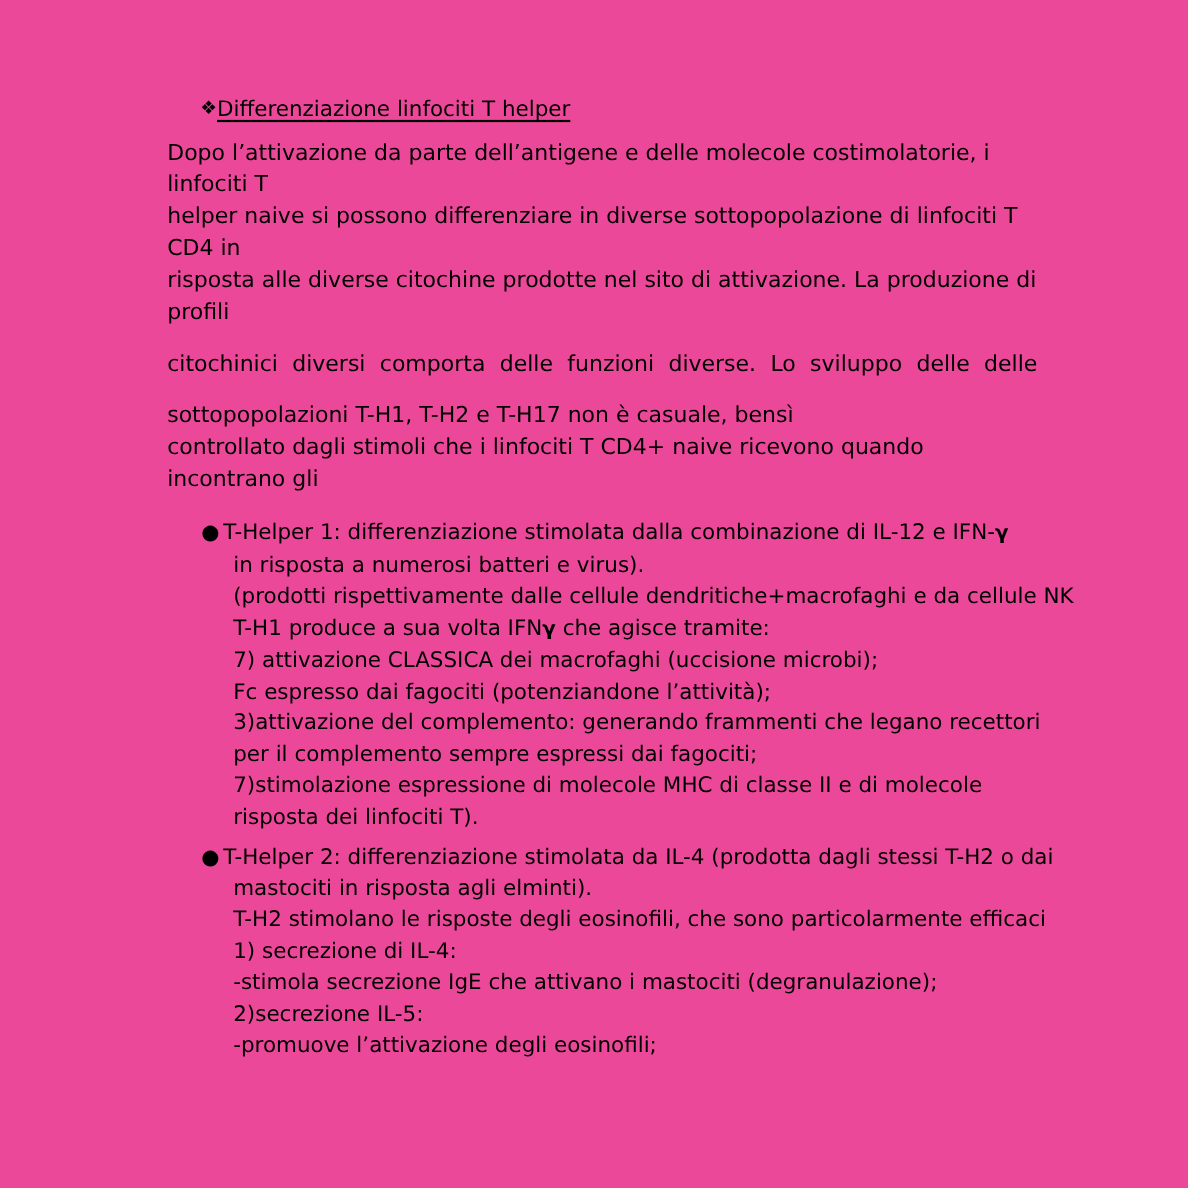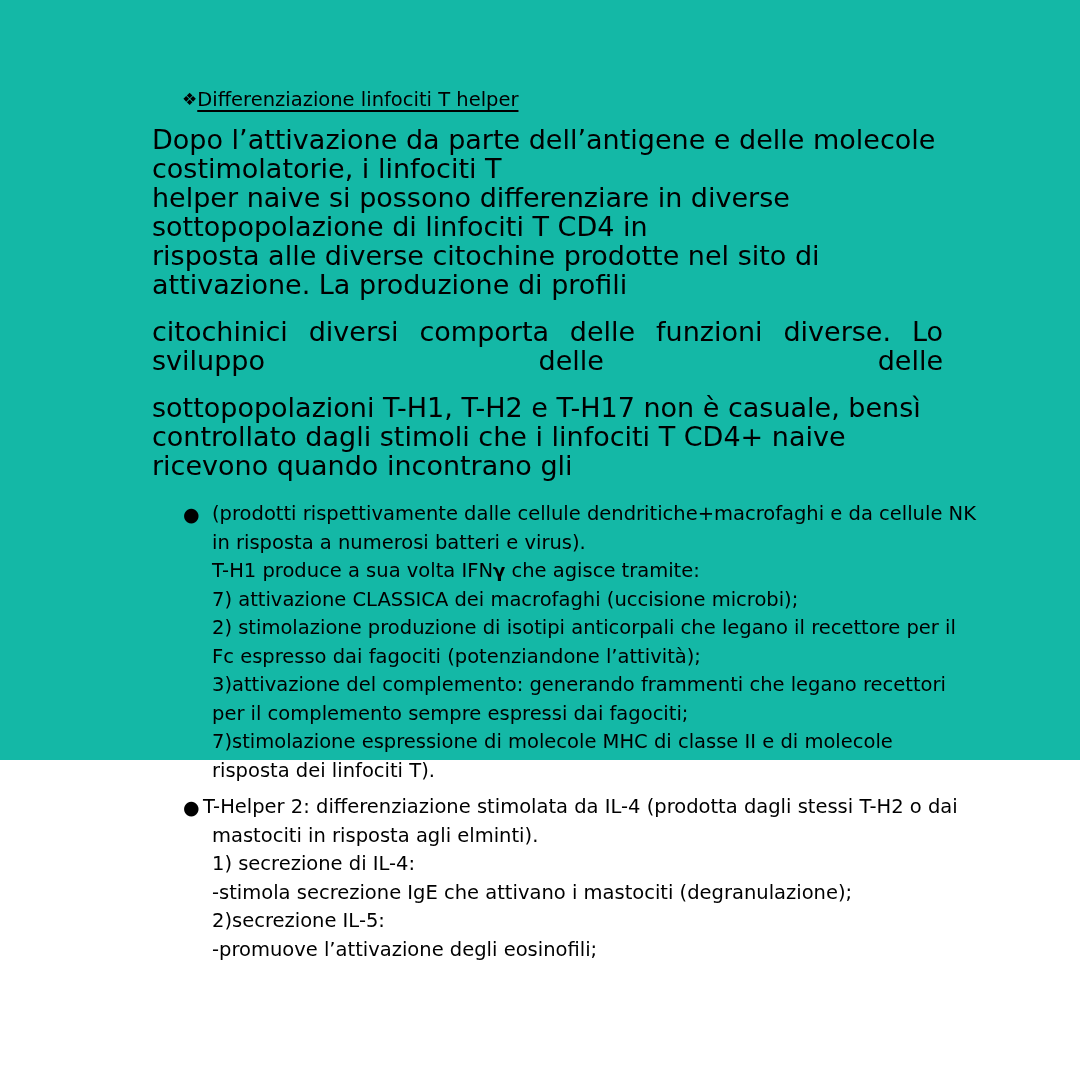--- a/index.html
+++ b/index.html
@@ -12,22 +12,22 @@
     height: 1080px;
     overflow: hidden;
     font-family: "DejaVu Sans", sans-serif;
     color: #000000;
     -webkit-font-smoothing: antialiased;
   }
 
   #page {
     position: relative;
     width: 1080px;
-    height: 760px;
-    background: #14b8a6;
+    height: 1080px;
+    background: #ec4899;
   }
 
   
   .doc {
     position: absolute;
     left: 152px;
     top: 84px;
     width: 791px;
   }
 
@@ -44,21 +44,21 @@
     vertical-align: 1px;
   }
   .heading-text {
     text-decoration: underline;
     text-underline-offset: 4px;
     text-decoration-thickness: 1.5px;
   }
 
   
   .para {
-    font-size: 27px;
+    font-size: 20px;
     line-height: 29px;
   }
   .para.tight { margin-top: 10px; }
   .para.gap   { margin-top: 18px; }
   .para.justify {
     text-align: justify;
     text-align-last: justify;
   }
 
   
@@ -119,39 +119,40 @@
       <div>sottopopolazioni T-H1, T-H2 e T-H17 non è casuale, bensì</div>
     </div>
     <div class="para">
       <div>controllato dagli stimoli che i linfociti T CD4+ naive ricevono quando incontrano gli</div>
     </div>
 
     <div class="bullets">
 
       <div class="bullet-block">
         <span class="bullet-glyph">●</span>
+        <div class="bullet-first-line"><span>T-Helper 1: differenziazione stimolata dalla combinazione di IL-12 e IFN-</span><span class="gm">γ</span></div>
         <div class="bullet-rest">
+          <div class="ln">in risposta a numerosi batteri e virus).</div>
           <div class="ln">(prodotti rispettivamente dalle cellule dendritiche+macrofaghi e da cellule NK</div>
-          <div class="ln">in risposta a numerosi batteri e virus).</div>
           <div class="ln"><span>T-H1 produce a sua volta IFN</span><span class="gm">γ</span><span> che agisce tramite:</span></div>
           <div class="ln">7) attivazione CLASSICA dei macrofaghi (uccisione microbi);</div>
-          <div class="ln">2) stimolazione produzione di isotipi anticorpali che legano il recettore per il</div>
           <div class="ln">Fc espresso dai fagociti (potenziandone l’attività);</div>
           <div class="ln">3)attivazione del complemento: generando frammenti che legano recettori</div>
           <div class="ln">per il complemento sempre espressi dai fagociti;</div>
           <div class="ln">7)stimolazione espressione di molecole MHC di classe II e di molecole</div>
           <div class="ln">risposta dei linfociti T).</div>
         </div>
       </div>
 
       <div class="bullet-block">
         <span class="bullet-glyph">●</span>
         <div class="bullet-first-line"><span>T-Helper 2: differenziazione stimolata da IL-4 (prodotta dagli stessi T-H2 o dai</span></div>
         <div class="bullet-rest">
           <div class="ln">mastociti in risposta agli elminti).</div>
+          <div class="ln">T-H2 stimolano le risposte degli eosinofili, che sono particolarmente efficaci</div>
           <div class="ln">1) secrezione di IL-4:</div>
           <div class="ln">-stimola secrezione IgE che attivano i mastociti (degranulazione);</div>
           <div class="ln">2)secrezione IL-5:</div>
           <div class="ln">-promuove l’attivazione degli eosinofili;</div>
         </div>
       </div>
 
     </div>
   </div>
 </div>

